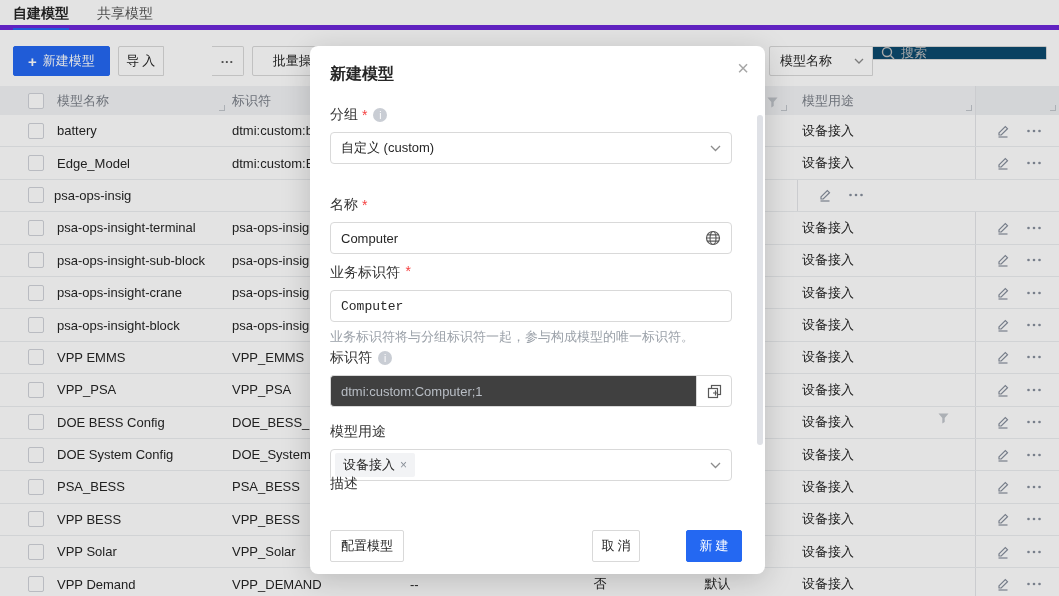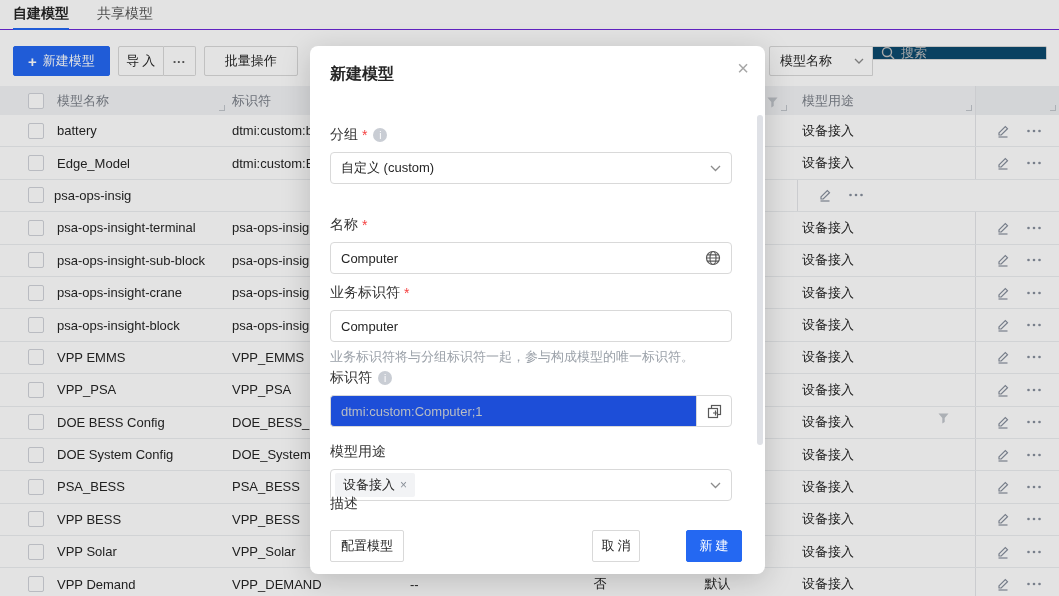--- a/index.html
+++ b/index.html
@@ -1,32 +1,32 @@
 <!DOCTYPE html>
 <html><head>
 <meta charset="utf-8">
 <style>
   * { margin:0; padding:0; box-sizing:border-box; }
   html,body { background:#fff; }
   .page { position:relative; width:1059px; height:596px; overflow:hidden;
           font-family:"Liberation Sans","DejaVu Sans",sans-serif; background:#fff; color:#262626; }
 
   
-  .tabbar { position:absolute; top:0; left:0; right:0; height:30px; border-bottom:1px solid #6d28d9; }
+  .tabbar { position:absolute; top:0; left:0; right:0; height:30px; border-bottom:5px solid #6d28d9; }
   .tab { position:absolute; top:0; height:30px; line-height:26px; font-size:14px; color:#595959; cursor:pointer; }
   .tab.active { color:#262626; font-weight:bold; border-bottom:2px solid #2468f2; }
   .tab1 { left:13px; } .tab2 { left:97px; }
 
   
   .toolbar { position:absolute; top:46px; left:13px; right:12px; height:30px; }
   .btn { display:inline-flex; align-items:center; justify-content:center; height:30px; font-size:13px;
          border:1px solid #d9d9d9; background:#fff; color:#262626; border-radius:2px; cursor:pointer; }
   .btn-primary { background:#2468f2; border-color:#2468f2; color:#fff; padding:0 14px; }
   .btn-primary .plus { font-size:15px; margin-right:6px; font-weight:bold; }
-  .btn-group { display:inline-flex; margin-left:8px; vertical-align:top; }
+  .btn-group { display:inline-flex; margin-left:8px; vertical-align:top;gap:48px; }
   .btn-group .btn { border-radius:0; }
   .btn-group .btn:first-child { border-radius:2px 0 0 2px; }
   .btn-group .btn:last-child { border-radius:0 2px 2px 0; border-left:none; }
   .btn-import { width:46px; letter-spacing:3px; text-indent:3px; }
   .btn-more-g { width:32px; color:#595959; font-weight:bold; }
   .btn-batch { width:94px; margin-left:8px; vertical-align:top; }
   .toolbar-left { position:absolute; left:0; top:0; display:flex; }
   .search-wrap { position:absolute; right:0; top:0; display:flex; }
   .field-select { width:104px; height:30px; border:1px solid #d9d9d9; border-radius:2px 0 0 2px; display:flex;
                   align-items:center; padding:0 8px 0 10px; font-size:13px; color:#262626; cursor:pointer; background:#fff; }
@@ -61,48 +61,48 @@
 
   
   .mask { position:absolute; inset:0; background:rgba(0,0,0,0.11); z-index:5; }
 
   
   .modal { position:absolute; left:310px; top:46px; width:455px; height:528px; background:#fff;
            border-radius:8px; box-shadow:0 6px 30px rgba(0,0,0,0.18); z-index:10; }
   .modal-title { position:absolute; left:20px; top:18px; font-size:16px; font-weight:bold; color:#262626; }
   .modal-close { position:absolute; right:16px; top:12px; font-size:20px; color:#a6a6a6; cursor:pointer; line-height:1; }
   .modal-body { position:absolute; left:0; top:50px; width:100%; height:418px; overflow:hidden; }
-  .fld { position:absolute; left:20px; width:402px;margin-top:20px; }
+  .fld { position:absolute; left:20px; width:402px; }
   .lbl { font-size:14px; color:#333; display:flex; align-items:center; gap:4px; }
   .req { color:#f53f3f; font-size:14px; }
   .info-i { width:14px; height:14px; border-radius:50%; background:#c9cdd4; color:#fff; font-size:10px;
             display:inline-flex; align-items:center; justify-content:center; font-style:normal; margin-left:2px; }
   .inp { margin-top:8px; height:32px; border:1px solid #d9d9d9; border-radius:4px; display:flex;
          align-items:center; padding:0 10px; font-size:13px; color:#262626; background:#fff; }
   .inp .val { flex:1; }
   .inp .chev { color:#8c8c8c; }
   .inp-group { margin-top:8px; display:flex; }
   .inp-disabled { flex:1; height:32px; border:1px solid #d9d9d9; border-right:none; border-radius:4px 0 0 4px;
-                  background:#1d4ed8; color:#b8bdc4; font-size:13px; display:flex; align-items:center; padding:0 10px; }
+                  background:#404040; color:#b8bdc4; font-size:13px; display:flex; align-items:center; padding:0 10px; }
   .copy-addon { width:36px; height:32px; border:1px solid #d9d9d9; border-radius:0 4px 4px 0; background:#fff;
                 display:flex; align-items:center; justify-content:center; cursor:pointer; color:#595959; }
   .hint { margin-top:6px; font-size:13px; color:#9aa0a8; }
   .tag { display:inline-flex; align-items:center; gap:5px; background:#f2f3f5; border-radius:2px;
          padding:3px 8px; font-size:13px; color:#262626; }
   .tag .tx { color:#8a9099; cursor:pointer; font-size:12px; }
   .mscroll { position:absolute; right:2px; top:69px; width:6px; height:330px; background:#dfe1e6; border-radius:3px; }
   .modal-footer { position:absolute; left:0; bottom:0; width:100%; height:48px; }
   .btn-config { position:absolute; left:20px; bottom:12px; width:74px; height:32px; }
   .btn-cancel { position:absolute; right:125px; bottom:12px; width:48px; height:32px; letter-spacing:3px; text-indent:3px; }
   .btn-create { position:absolute; right:23px; bottom:12px; width:56px; height:32px;
                 background:#2468f2; border-color:#2468f2; color:#fff; letter-spacing:3px; text-indent:3px; }
 
   .f-group  { top:10px; }
   .f-name   { top:100px; }
-  .f-bizid  { top:168px; }
+  .f-bizid  { top:168px;font-family:Liberation Mono, monospace; }
   .f-ident  { top:253px; }
   .f-usage  { top:327px; }
   .f-desc   { top:379px; }
   svg { display:block; }
 </style>
 </head>
 <body>
 
 <div class="page">
 

